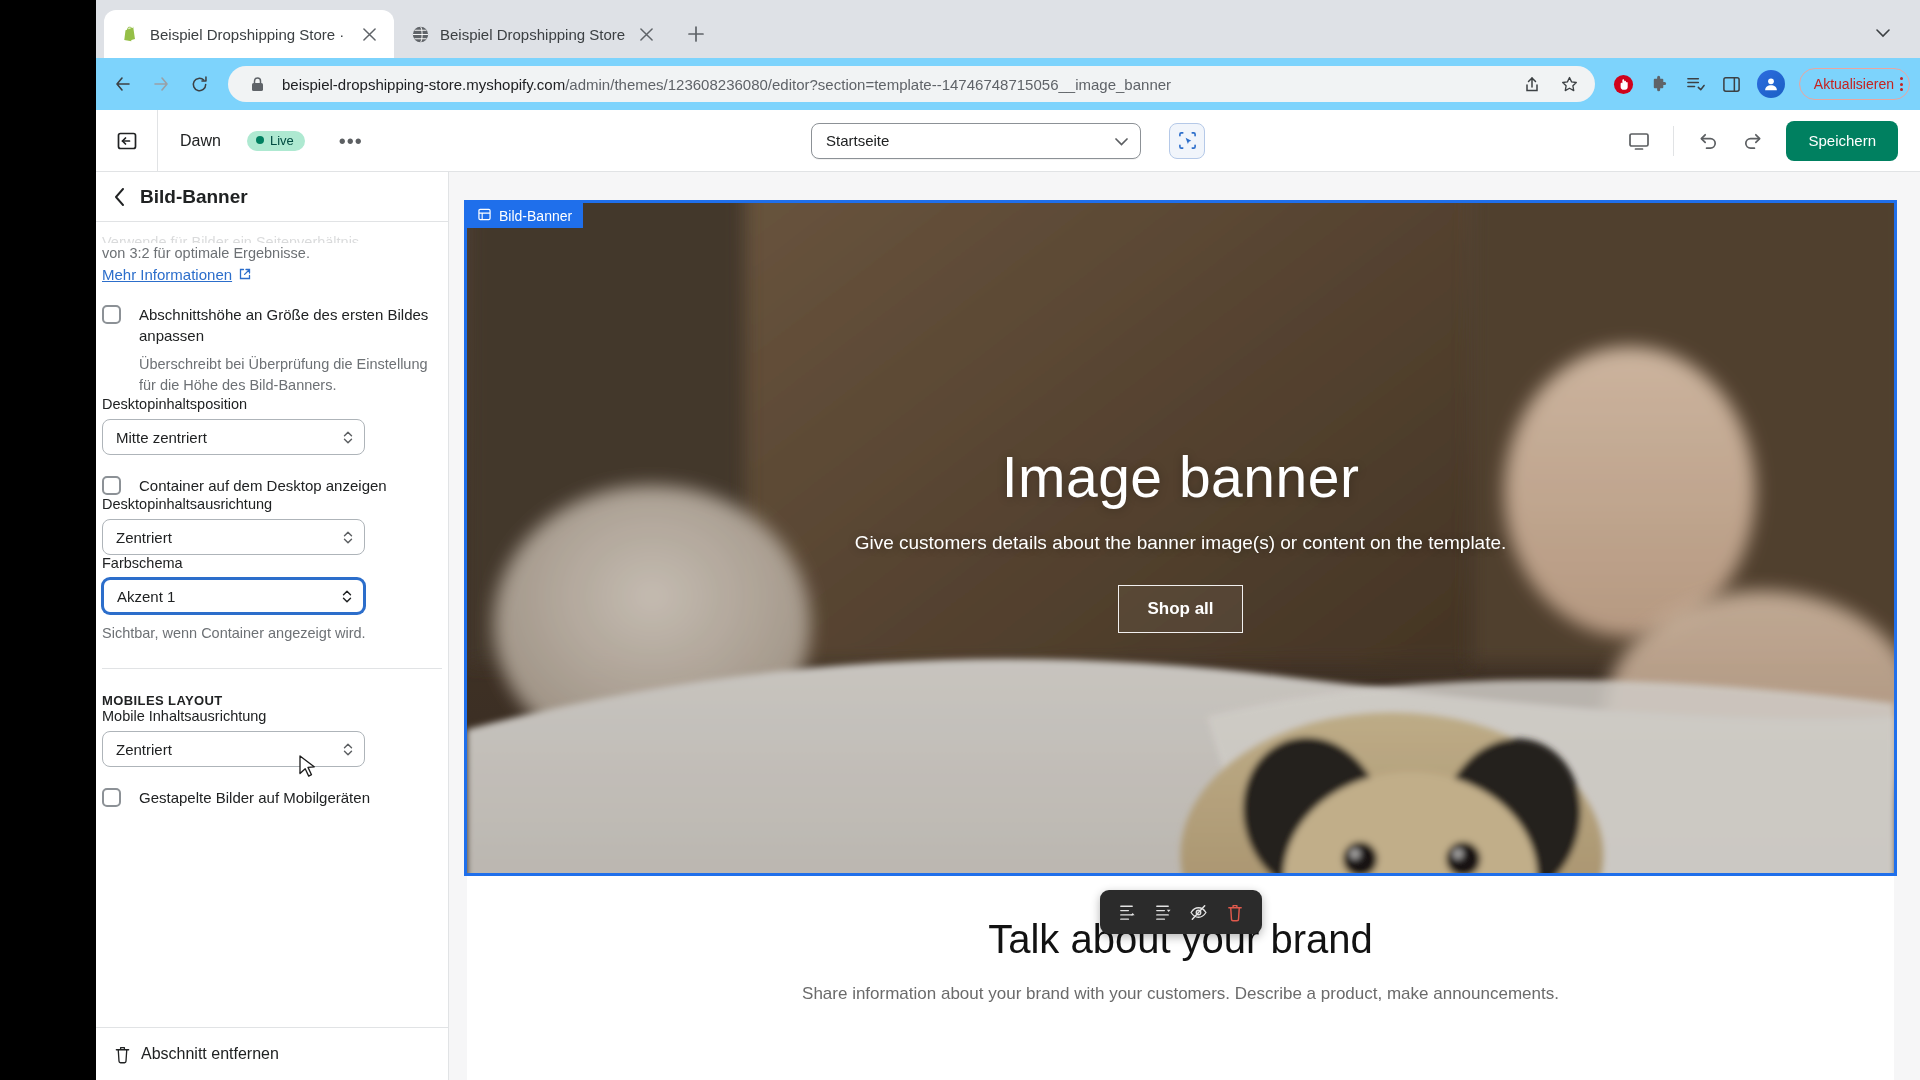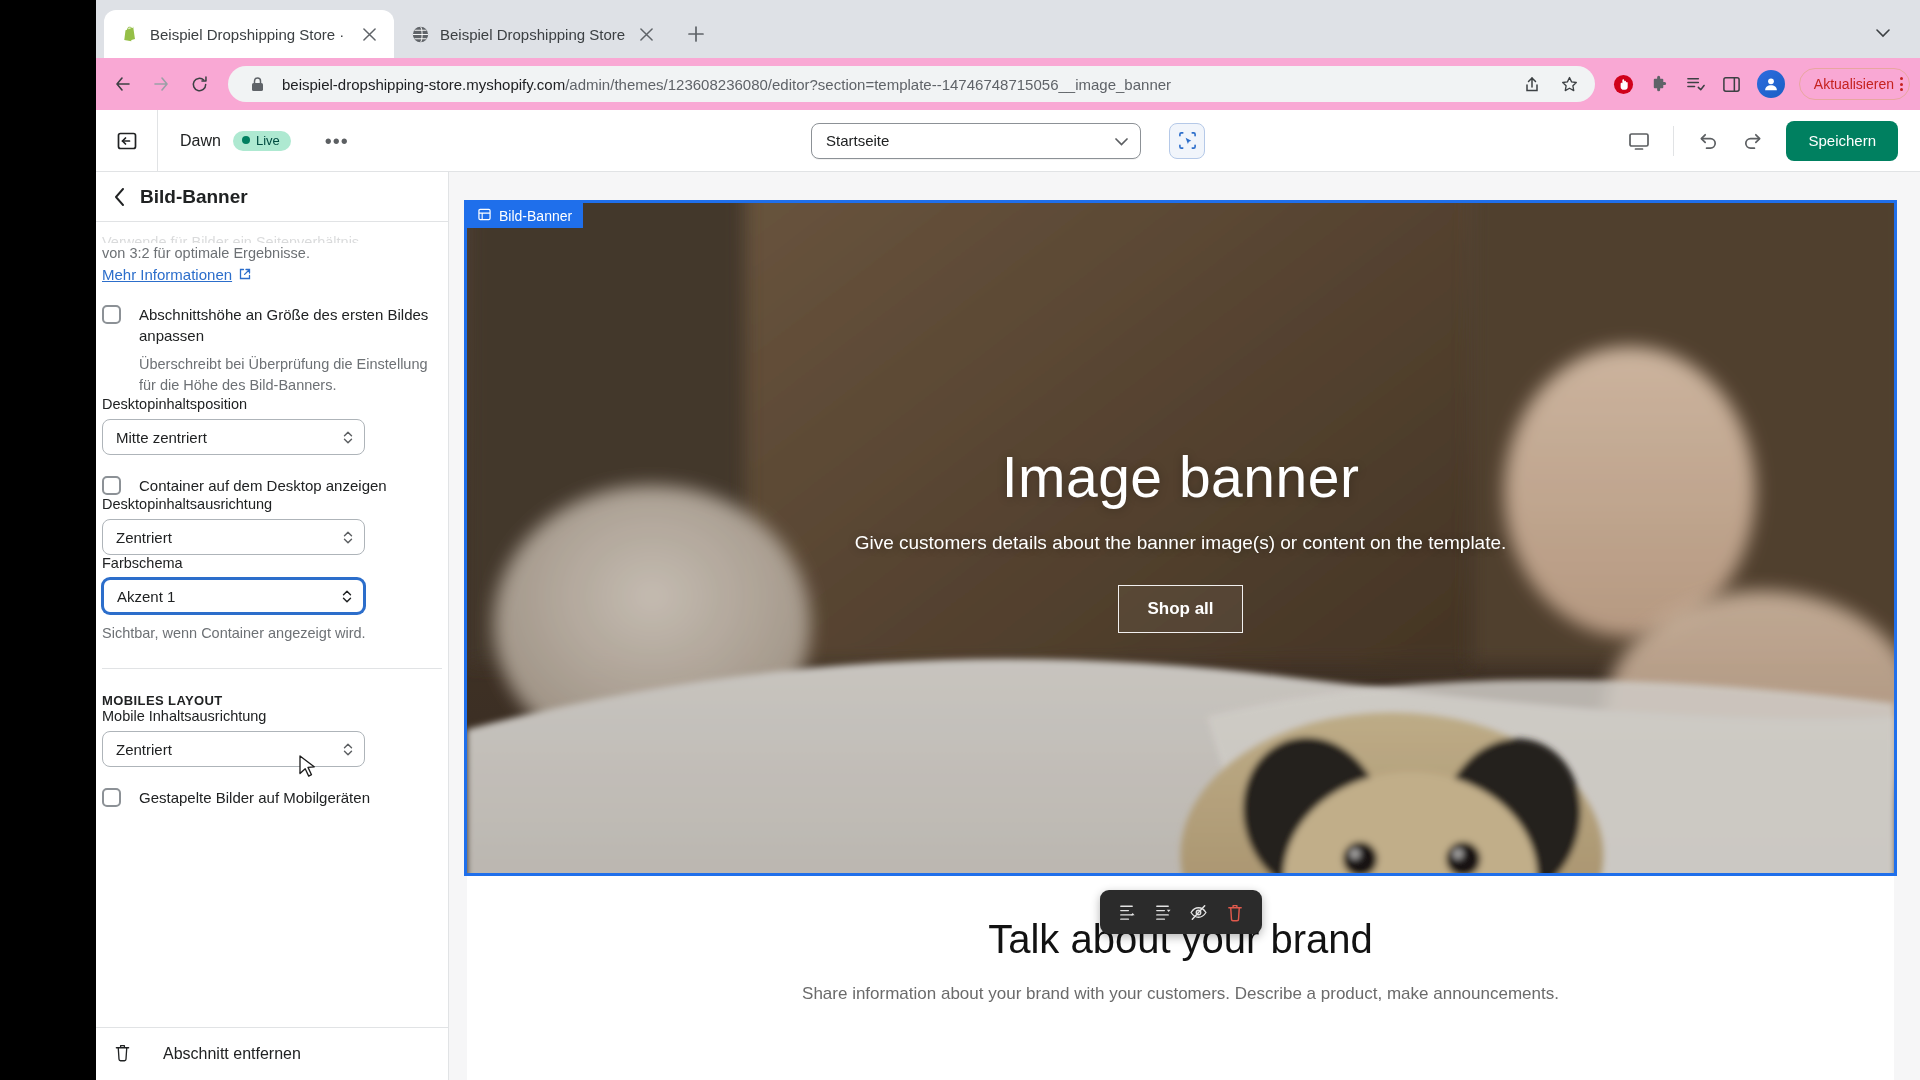--- a/index.html
+++ b/index.html
@@ -31,21 +31,21 @@
   .tab-title {
     font-size: 15px; color: #3c4043; white-space: nowrap;
     overflow: hidden; text-overflow: clip; flex: 1 1 auto;
   }
   .tab-close { width: 22px; height: 22px; flex:0 0 22px; display:flex; align-items:center; justify-content:center; color:#5f6368; }
   .new-tab { width: 34px; height: 34px; margin: 0 0 7px 8px; display:flex; align-items:center; justify-content:center; color:#5f6368; }
   .tabstrip-spacer { flex: 1 1 auto; }
   .chev-win { width: 34px; height:34px; margin:0 20px 8px 0; display:flex; align-items:center; justify-content:center; color:#5f6368;}
 
   .toolbar {
-    height: 52px; background: #f9a8d4; display: flex; align-items: center;
+    height: 52px; background: #7dd3fc; display: flex; align-items: center;
     padding: 0 10px; gap: 4px;
   }
   .navbtn { width: 34px; height: 34px; display:flex; align-items:center; justify-content:center; color:#5f6368; border-radius:50%; }
   .omnibox {
     flex: 1 1 auto; height: 36px; background: #f1f3f4; border-radius: 18px;
     display: flex; align-items: center; padding: 0 12px 0 16px; gap: 12px;
     margin: 0 8px; min-width: 0;
   }
   .omnibox .url {
     flex: 1 1 auto; font-size: 15px; color: #202124; white-space: nowrap;
@@ -68,21 +68,21 @@
   .editor { position: absolute; left:0; right:0; top: 110px; bottom:0; background:#ef4444; }
   .ed-topbar {
     height: 62px; background:#fff; border-bottom:1px solid #e1e3e5;
     display:flex; align-items:center; position:relative;
   }
   .ed-exit { width:62px; height:61px; display:flex; align-items:center; justify-content:center; border-right:1px solid #e1e3e5; color:#202223;}
   .ed-theme { display:flex; align-items:center; gap:12px; padding-left:22px;}
   .ed-theme-name { font-size:16px; color:#202223; }
   .live-badge {
     background:#aee9d1; color:#014b40; font-size:13px; border-radius:11px;
-    padding:2px 11px 3px 9px; display:flex; align-items:center; gap:6px;
+    padding:2px 11px 3px 9px; display:flex; align-items:center; gap:6px;margin-left:14px;
   }
   .live-dot { width:8px;height:8px;border-radius:50%;background:#008060; display:block;}
   .ed-more { margin-left:14px; color:#5c5f62; font-size:20px; letter-spacing:1px; line-height:10px; padding:6px 8px;}
   .ed-center { position:absolute; left:50%; transform:translateX(-50%); display:flex; align-items:flex-start; gap:28px;}
   .page-select {
     width: 330px; height:36px; border:1px solid #8c9196; border-radius:8px; background:#fff;
     display:flex; align-items:center; justify-content:space-between; padding:0 12px 0 14px;
     font-size:15px; color:#202223; box-shadow:0 1px 0 rgba(0,0,0,.05);
   }
   .inspect-btn {
@@ -105,22 +105,22 @@
     position:relative; display:flex; flex-direction:column;
   }
   .sb-header {
     height:50px; display:flex; align-items:center; gap:14px; padding:0 18px;
     border-bottom:1px solid #e1e3e5;
   }
   .sb-back { color:#202223; display:flex; align-items:center; }
   .sb-title { font-size:19px; font-weight:700; color:#202223; }
   .sb-scroll { flex:1 1 auto; overflow:hidden; padding:0 6px; position:relative; }
   .sb-bottom {
-    height:53px; border-top:1px solid #e1e3e5; display:flex; align-items:center;
-    gap:32px; padding:0 18px; background:#fff;
+    height:53px; border-top:1px solid #e1e3e5; display:flex; 
+    gap:10px; padding:17px 18px; background:#fff;
   }
   .sb-bottom span { font-size:16px; color:#202223; }
 
   .hint { font-size:14.5px; color:#6d7175; line-height:21px; }
   .link-more { color:#2c6ecb; font-size:15px; text-decoration:underline; display:inline-flex; align-items:center; gap:7px; margin-top:2px;}
   .field { }
   .field-label { font-size:14.5px; color:#202223; margin-bottom:7px; }
   .select {
     width:263px; height:36px; border:1px solid #aeb4b9; border-radius:8px; background:#fff;
     display:flex; align-items:center; justify-content:space-between; padding:0 11px 0 13px;

